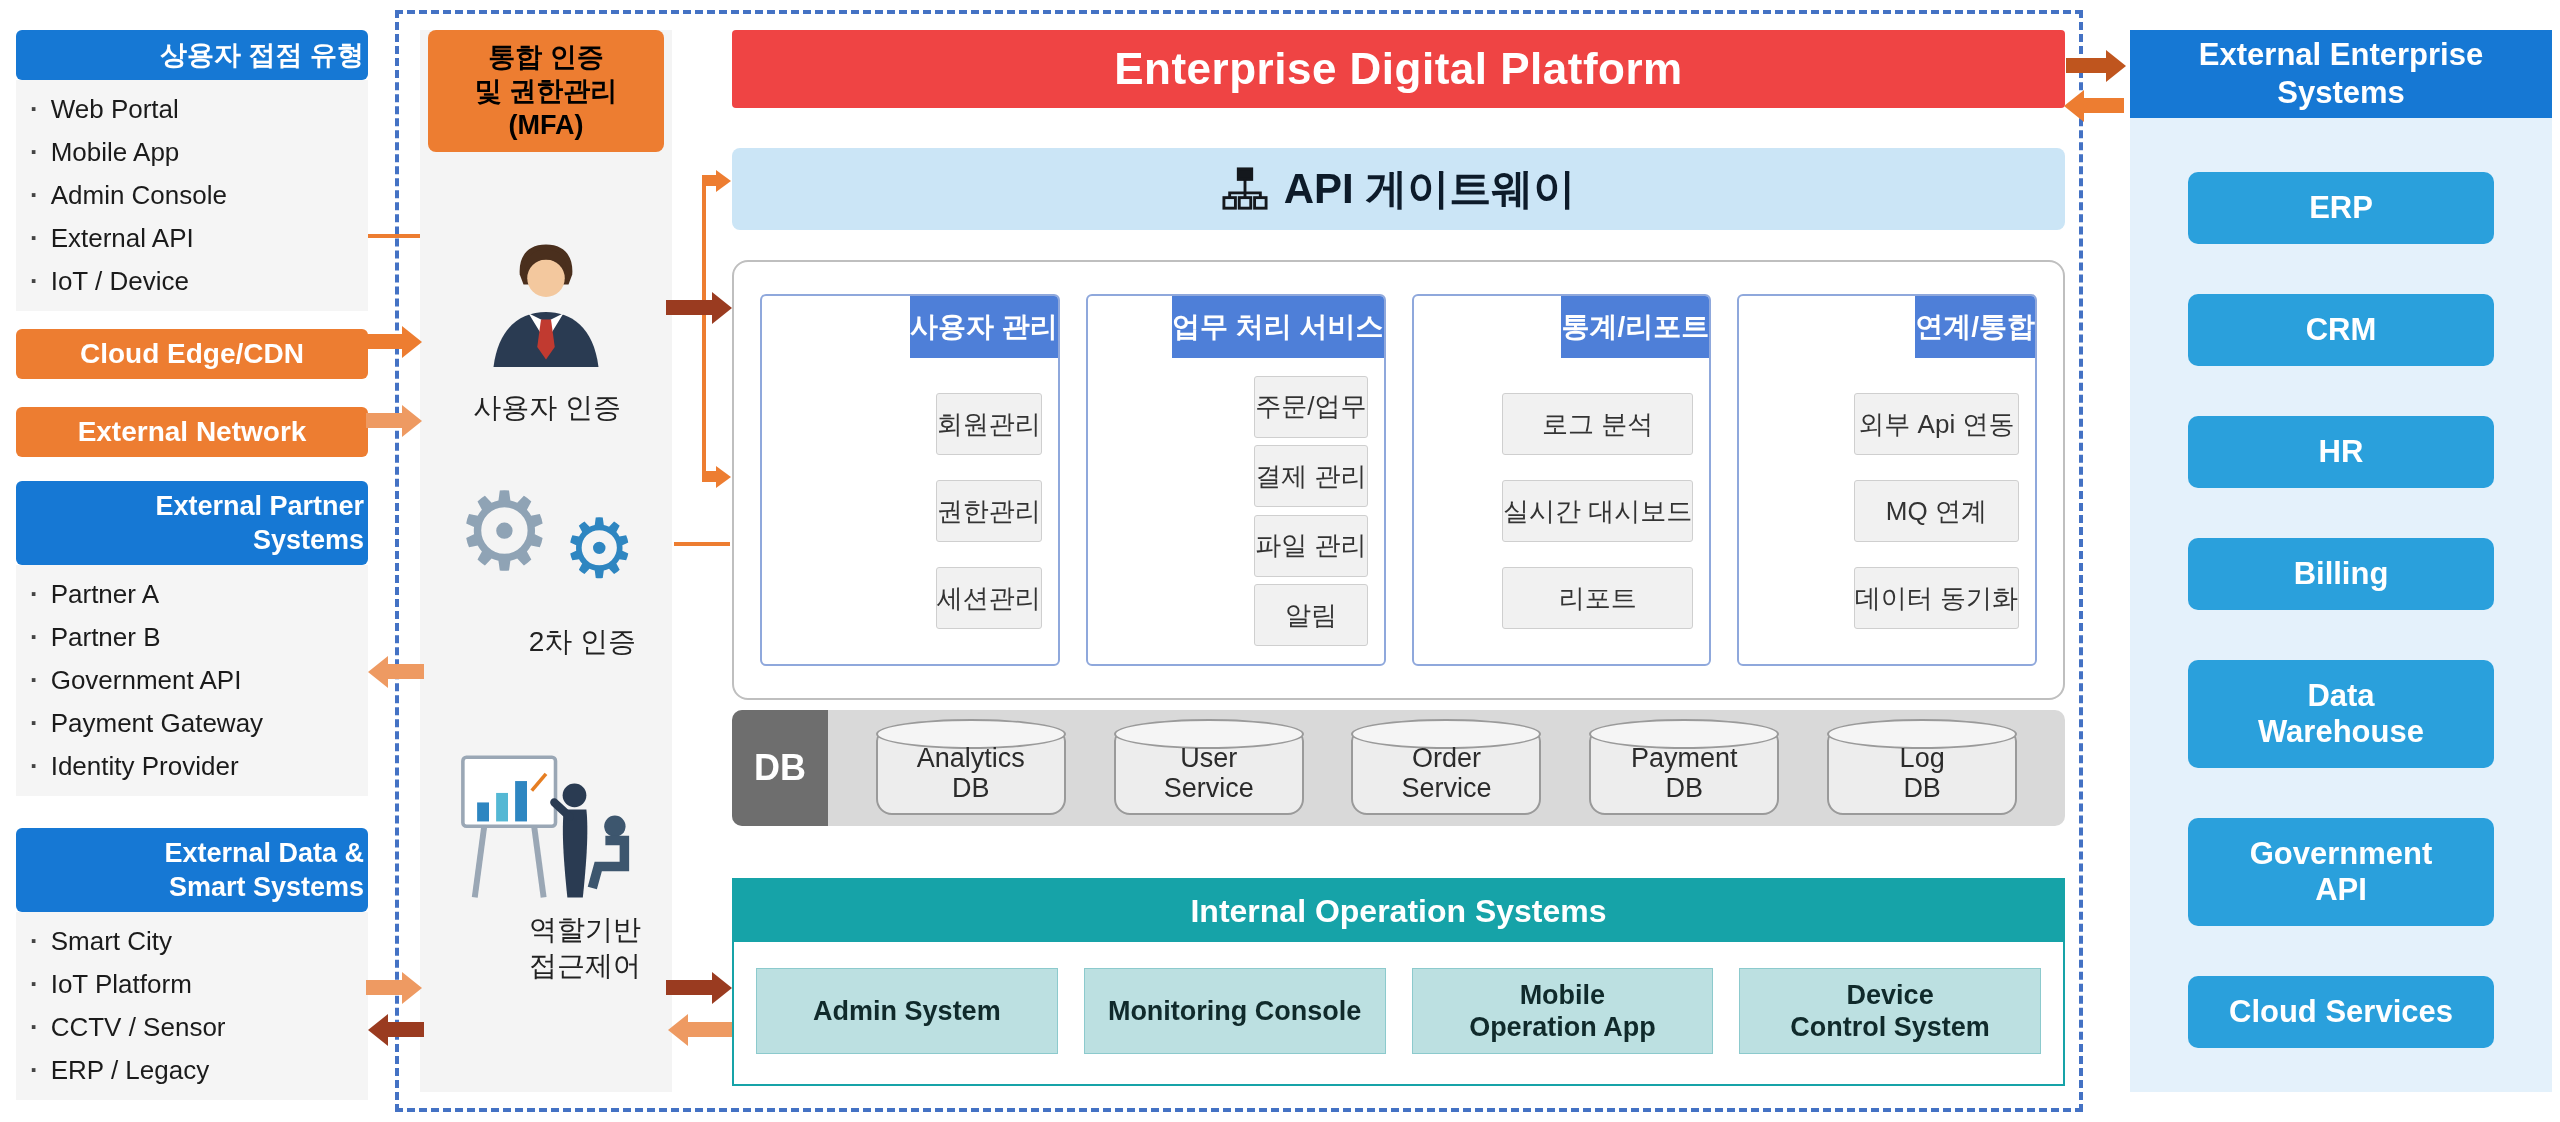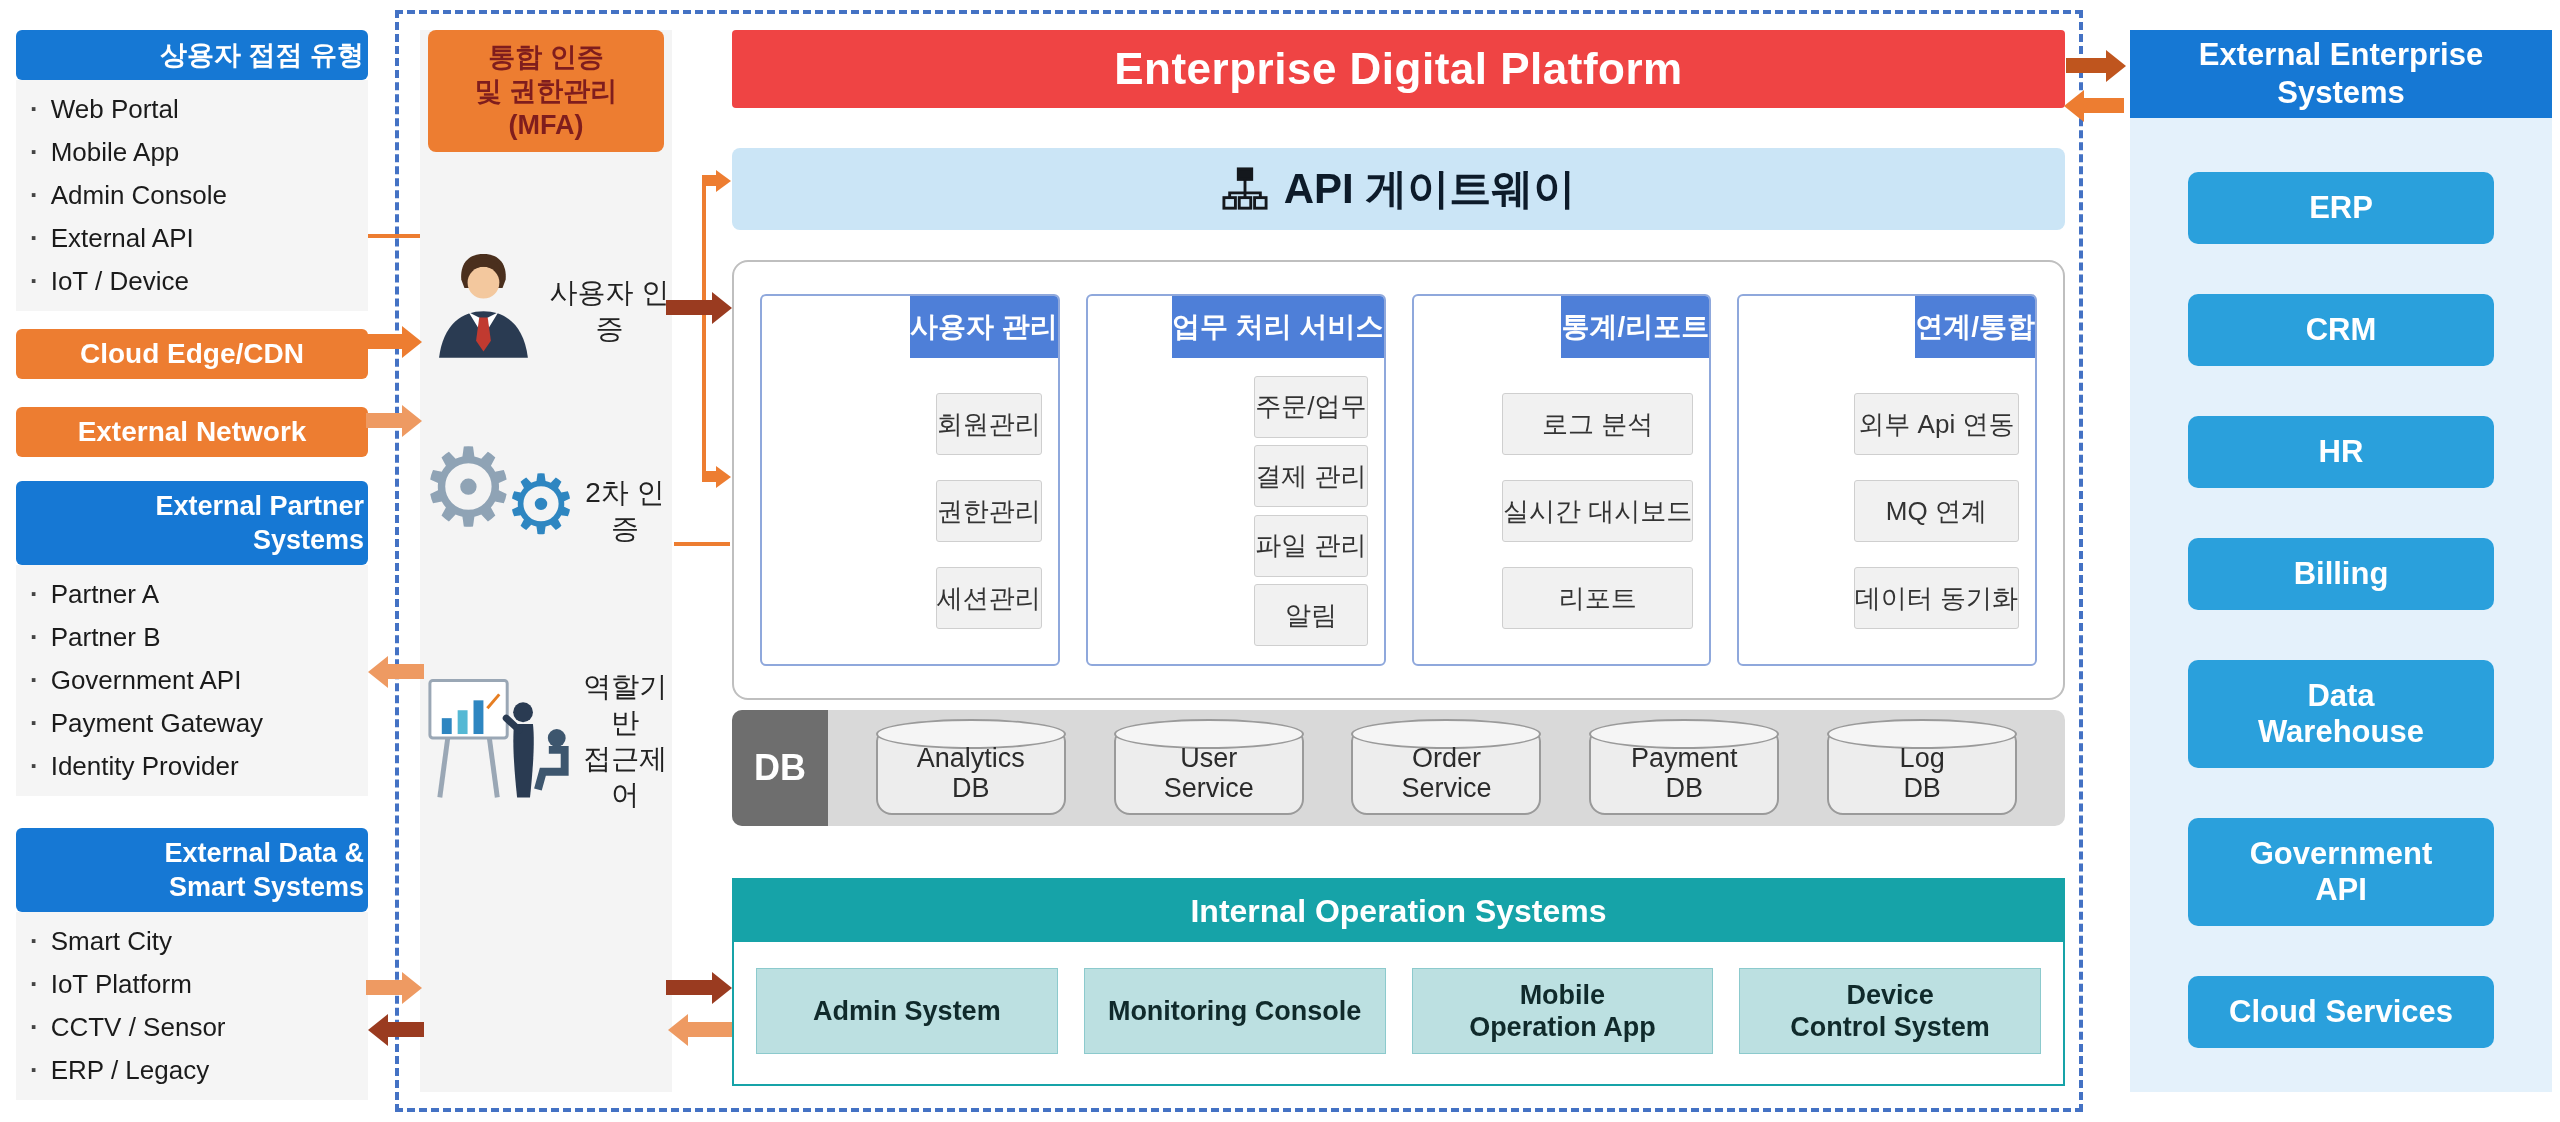--- a/index.html
+++ b/index.html
@@ -30,25 +30,25 @@
   .mt28 { margin-top:28px; }
   .mt24 { margin-top:24px; }
   .mt32 { margin-top:32px; }
 
   
   .mfa-panel {
     position:absolute; left:420px; top:30px; width:252px; height:1062px;
     background:#F4F4F4; z-index:2; display:flex; flex-direction:column; align-items:center;
   }
   .mfa-header {
-    width:calc(100% - 16px); margin-top:0; background:#ED7D31; color:#7f1d1d; font-weight:bold;
+    width:calc(100% - 16px); margin-top:0; background:#ED7D31; color:#000000; font-weight:bold;
     font-size:27px; line-height:34px; text-align:center; padding:10px 20px; border-radius:8px;
     white-space:pre-line;
   }
-  .mfa-item { margin:0; display:flex; flex-direction:row; align-items:center; }
+  .mfa-item { margin:0; display:flex; flex-direction:column; align-items:flex-end; }
   .mfa-item figcaption {
     font-size:28px; color:#222; margin-top:8px; text-align:center;
     white-space:pre-line; line-height:36px;
   }
   .fig-person { margin-top:80px; }
   .fig-gears  { margin-top:60px; }
   .fig-rbac   { margin-top:86px; }
   .gear-wrap { position:relative; width:180px; height:130px; line-height:1; font-family:"DejaVu Sans",sans-serif; }
   .gear-wrap .g1 { position:absolute; left:0; top:-8px; font-size:108px; color:#8FA3B5; }
   .gear-wrap .g2 { position:absolute; right:0; top:22px; font-size:82px; color:#2E86C1; }

